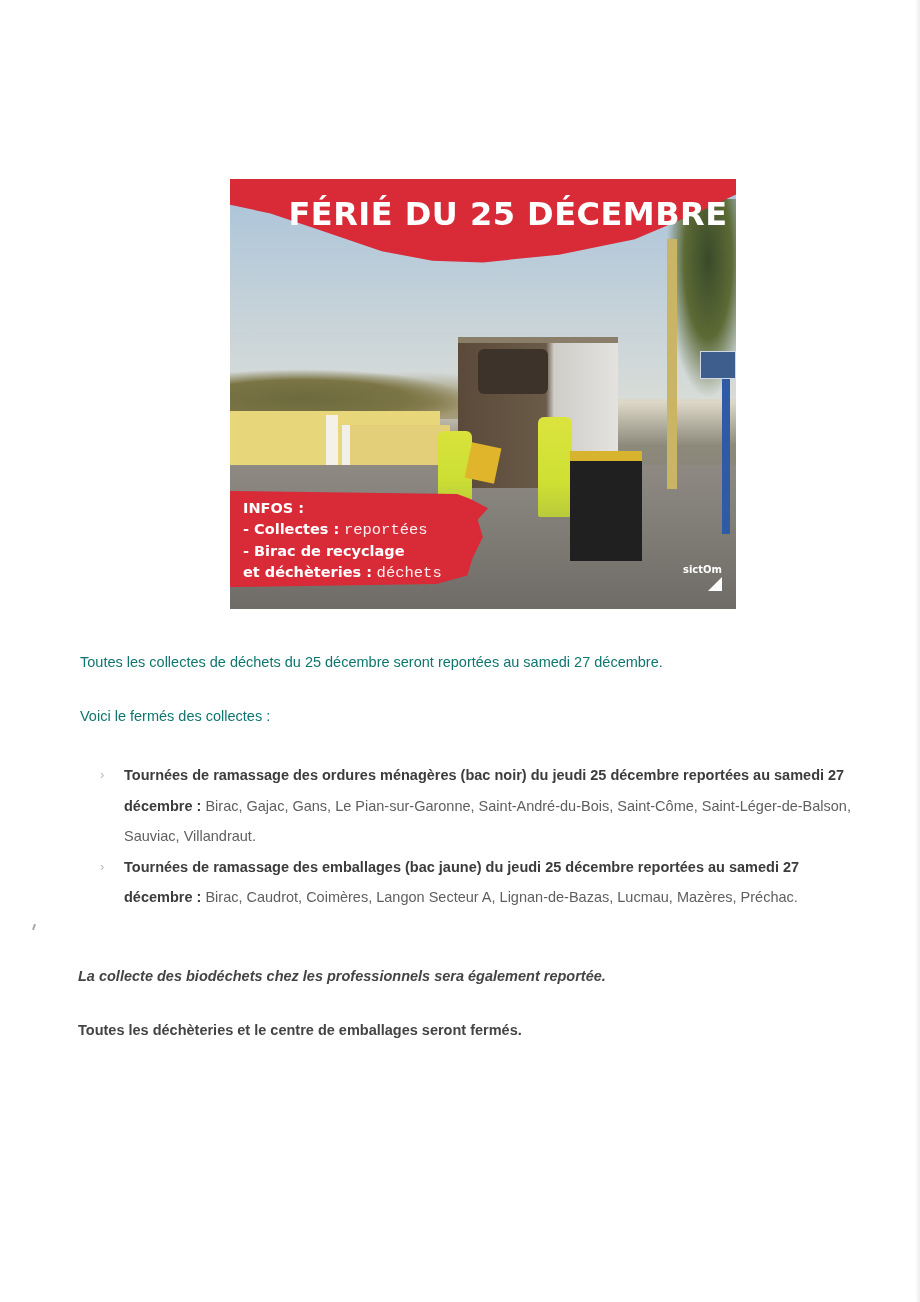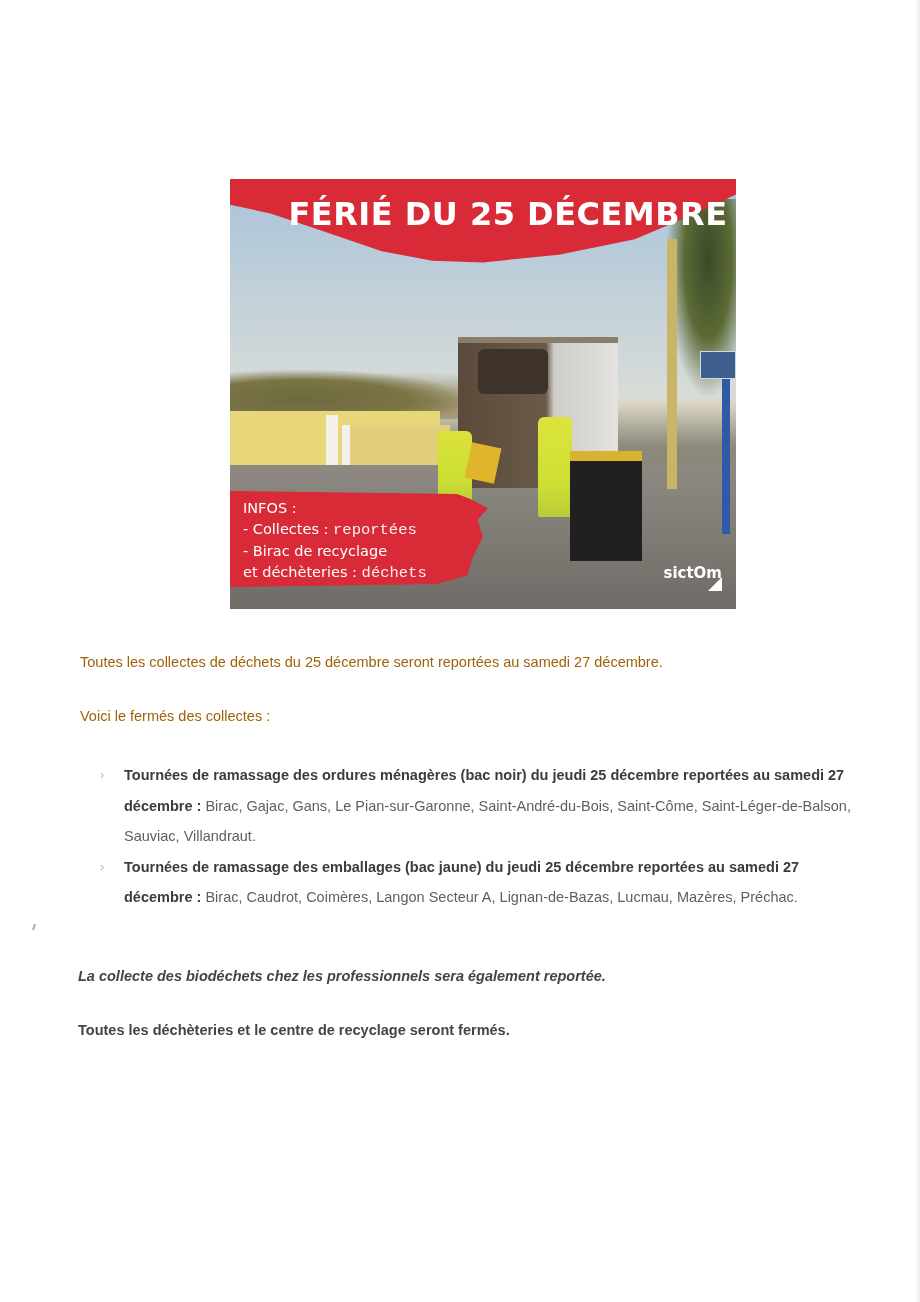--- a/index.html
+++ b/index.html
@@ -39,27 +39,27 @@
     position: absolute; left: 0; top: 16px; width: 506px; text-align: center;
     font-family: "DejaVu Sans", sans-serif; font-weight: bold; font-size: 32px; color: #ffffff; letter-spacing: 0.5px; margin-left: 25px;
   }
   .banner-info {
     position: absolute; left: 0; top: 312px; width: 258px; height: 96px; background: #d92a38;
     clip-path: polygon(0 0, 88% 3%, 93% 8%, 100% 18%, 96% 30%, 98% 48%, 94% 70%, 92% 88%, 80% 97%, 0 100%);
   }
   .info-text {
     position: absolute; left: 13px; top: 319px; color: #ffffff; font-family: "DejaVu Sans", sans-serif; font-size: 14.5px; line-height: 21px;
   }
-  .info-text b { font-weight: normal; margin-top: 12px; }
+  .info-text b { font-weight: bold; margin-top: 12px; }
   .info-text .light { font-weight: normal; font-family: Liberation Mono, monospace; font-size: 15.5px; opacity: 0.92; }
-  .logo { position: absolute; right: 14px; top: 385px; color: #ffffff; font-family: "DejaVu Sans", sans-serif; font-weight: bold; font-size: 15px; margin-left: 24px; }
+  .logo { position: absolute; right: 14px; top: 385px; color: #ffffff; font-family: "DejaVu Sans", sans-serif; font-weight: bold; font-size: 10px; margin-left: 24px; }
   .logo-corner { position: absolute; right: 14px; top: 398px; width: 0; height: 0; border-left: 14px solid transparent; border-bottom: 14px solid #fff; }
 
   
-  .text { position: absolute; font-size: 14.5px; color: #a16207; }
+  .text { position: absolute; font-size: 14.5px; color: #0f766e; }
   .p1 { left: 80px; top: 654px; }
   .p2 { left: 80px; top: 708px; }
   .list { position: absolute; left: 100px; top: 760px; width: 770px; margin: 0; padding: 0; list-style: none; }
   .list li { position: relative; padding-left: 24px; font-size: 14.5px; line-height: 30.5px; color: #5f5f5f; margin-bottom: 0; }
   .list li + li { margin-top: 0; }
   .list .chev { position: absolute; left: 0; top: 0; color: #b8b8b8; font-size: 13px; }
   .list .strong { font-weight: bold; color: #3c3c3c; }
   .p3 { left: 78px; top: 968px; font-weight: bold; color: #444; font-style: italic; }
   .p4 { left: 78px; top: 1022px; font-weight: bold; color: #444; }
   .speck { position: absolute; left: 33px; top: 924px; width: 2px; height: 6px; background: #aaa; transform: rotate(20deg); }
@@ -113,13 +113,13 @@
     <span>Birac, Gajac, Gans, Le Pian-sur-Garonne, Saint-André-du-Bois, Saint-Côme, Saint-Léger-de-Balson, Sauviac, Villandraut.</span>
   </li>
   <li>
     <span class="chev">›</span>
     <span class="strong">Tournées de ramassage des emballages (bac jaune) du jeudi 25 décembre reportées au samedi 27 décembre :</span>
     <span>Birac, Caudrot, Coimères, Langon Secteur A, Lignan-de-Bazas, Lucmau, Mazères, Préchac.</span>
   </li>
 </ul>
 
 <div class="text p3">La collecte des biodéchets chez les professionnels sera également reportée.</div>
-<div class="text p4">Toutes les déchèteries et le centre de recyclage seront fermés.</div>
+<div class="text p4">Toutes les déchèteries et le centre de emballages seront fermés.</div>
 
 </body></html>

